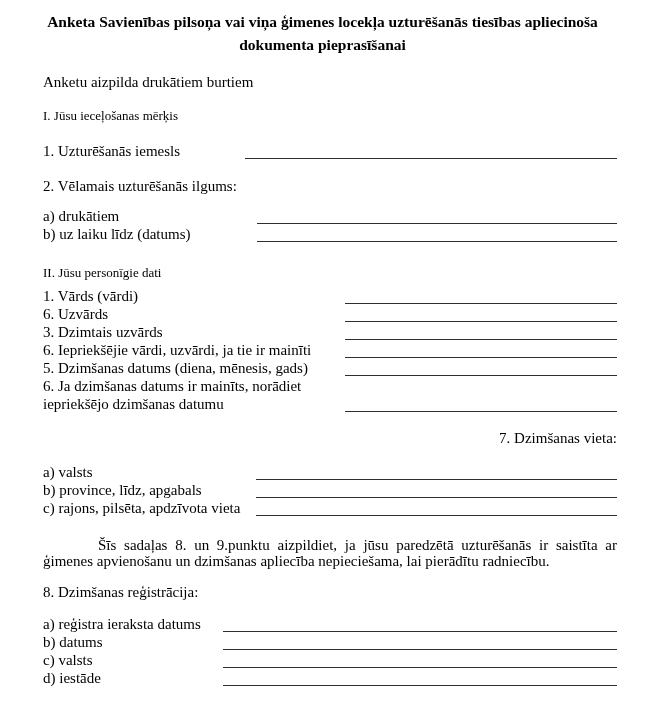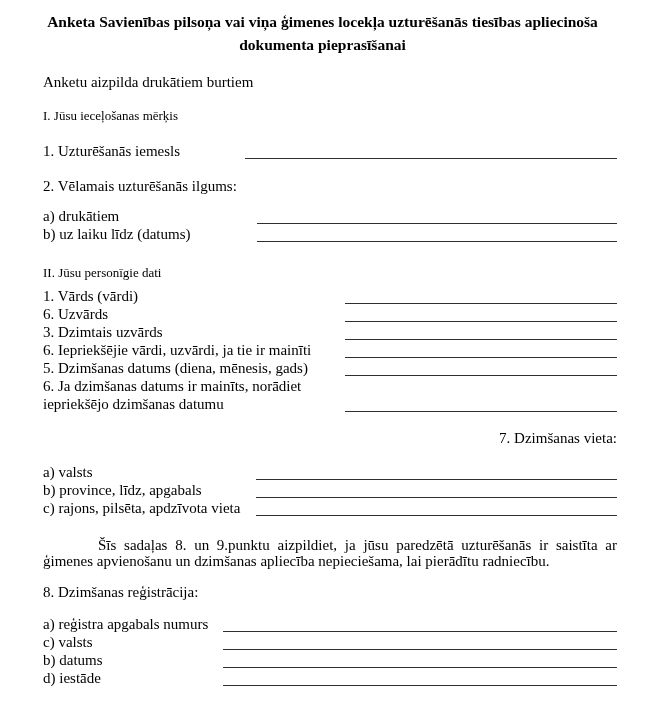--- a/index.html
+++ b/index.html
@@ -158,29 +158,29 @@
         <span class="fill"></span>
       </div>
     </div>
 
     <div class="note">Šīs sadaļas 8. un 9.punktu aizpildiet, ja jūsu paredzētā uzturēšanās ir saistīta ar ģimenes apvienošanu un dzimšanas apliecība nepieciešama, lai pierādītu radniecību.</div>
 
     <div class="q-label mt-q8">8. Dzimšanas reģistrācija:</div>
 
     <div class="grp-8">
       <div class="row w-8">
-        <span class="lbl">a) reģistra apgabals numurs</span>
+        <span class="lbl">a) reģistra ieraksta datums</span>
+        <span class="fill"></span>
+      </div>
+      <div class="row w-8">
+        <span class="lbl">b) datums</span>
         <span class="fill"></span>
       </div>
       <div class="row w-8">
         <span class="lbl">c) valsts</span>
-        <span class="fill"></span>
-      </div>
-      <div class="row w-8">
-        <span class="lbl">b) datums</span>
         <span class="fill"></span>
       </div>
       <div class="row w-8">
         <span class="lbl">d) iestāde</span>
         <span class="fill"></span>
       </div>
     </div>
 
   </div>
 </div>

